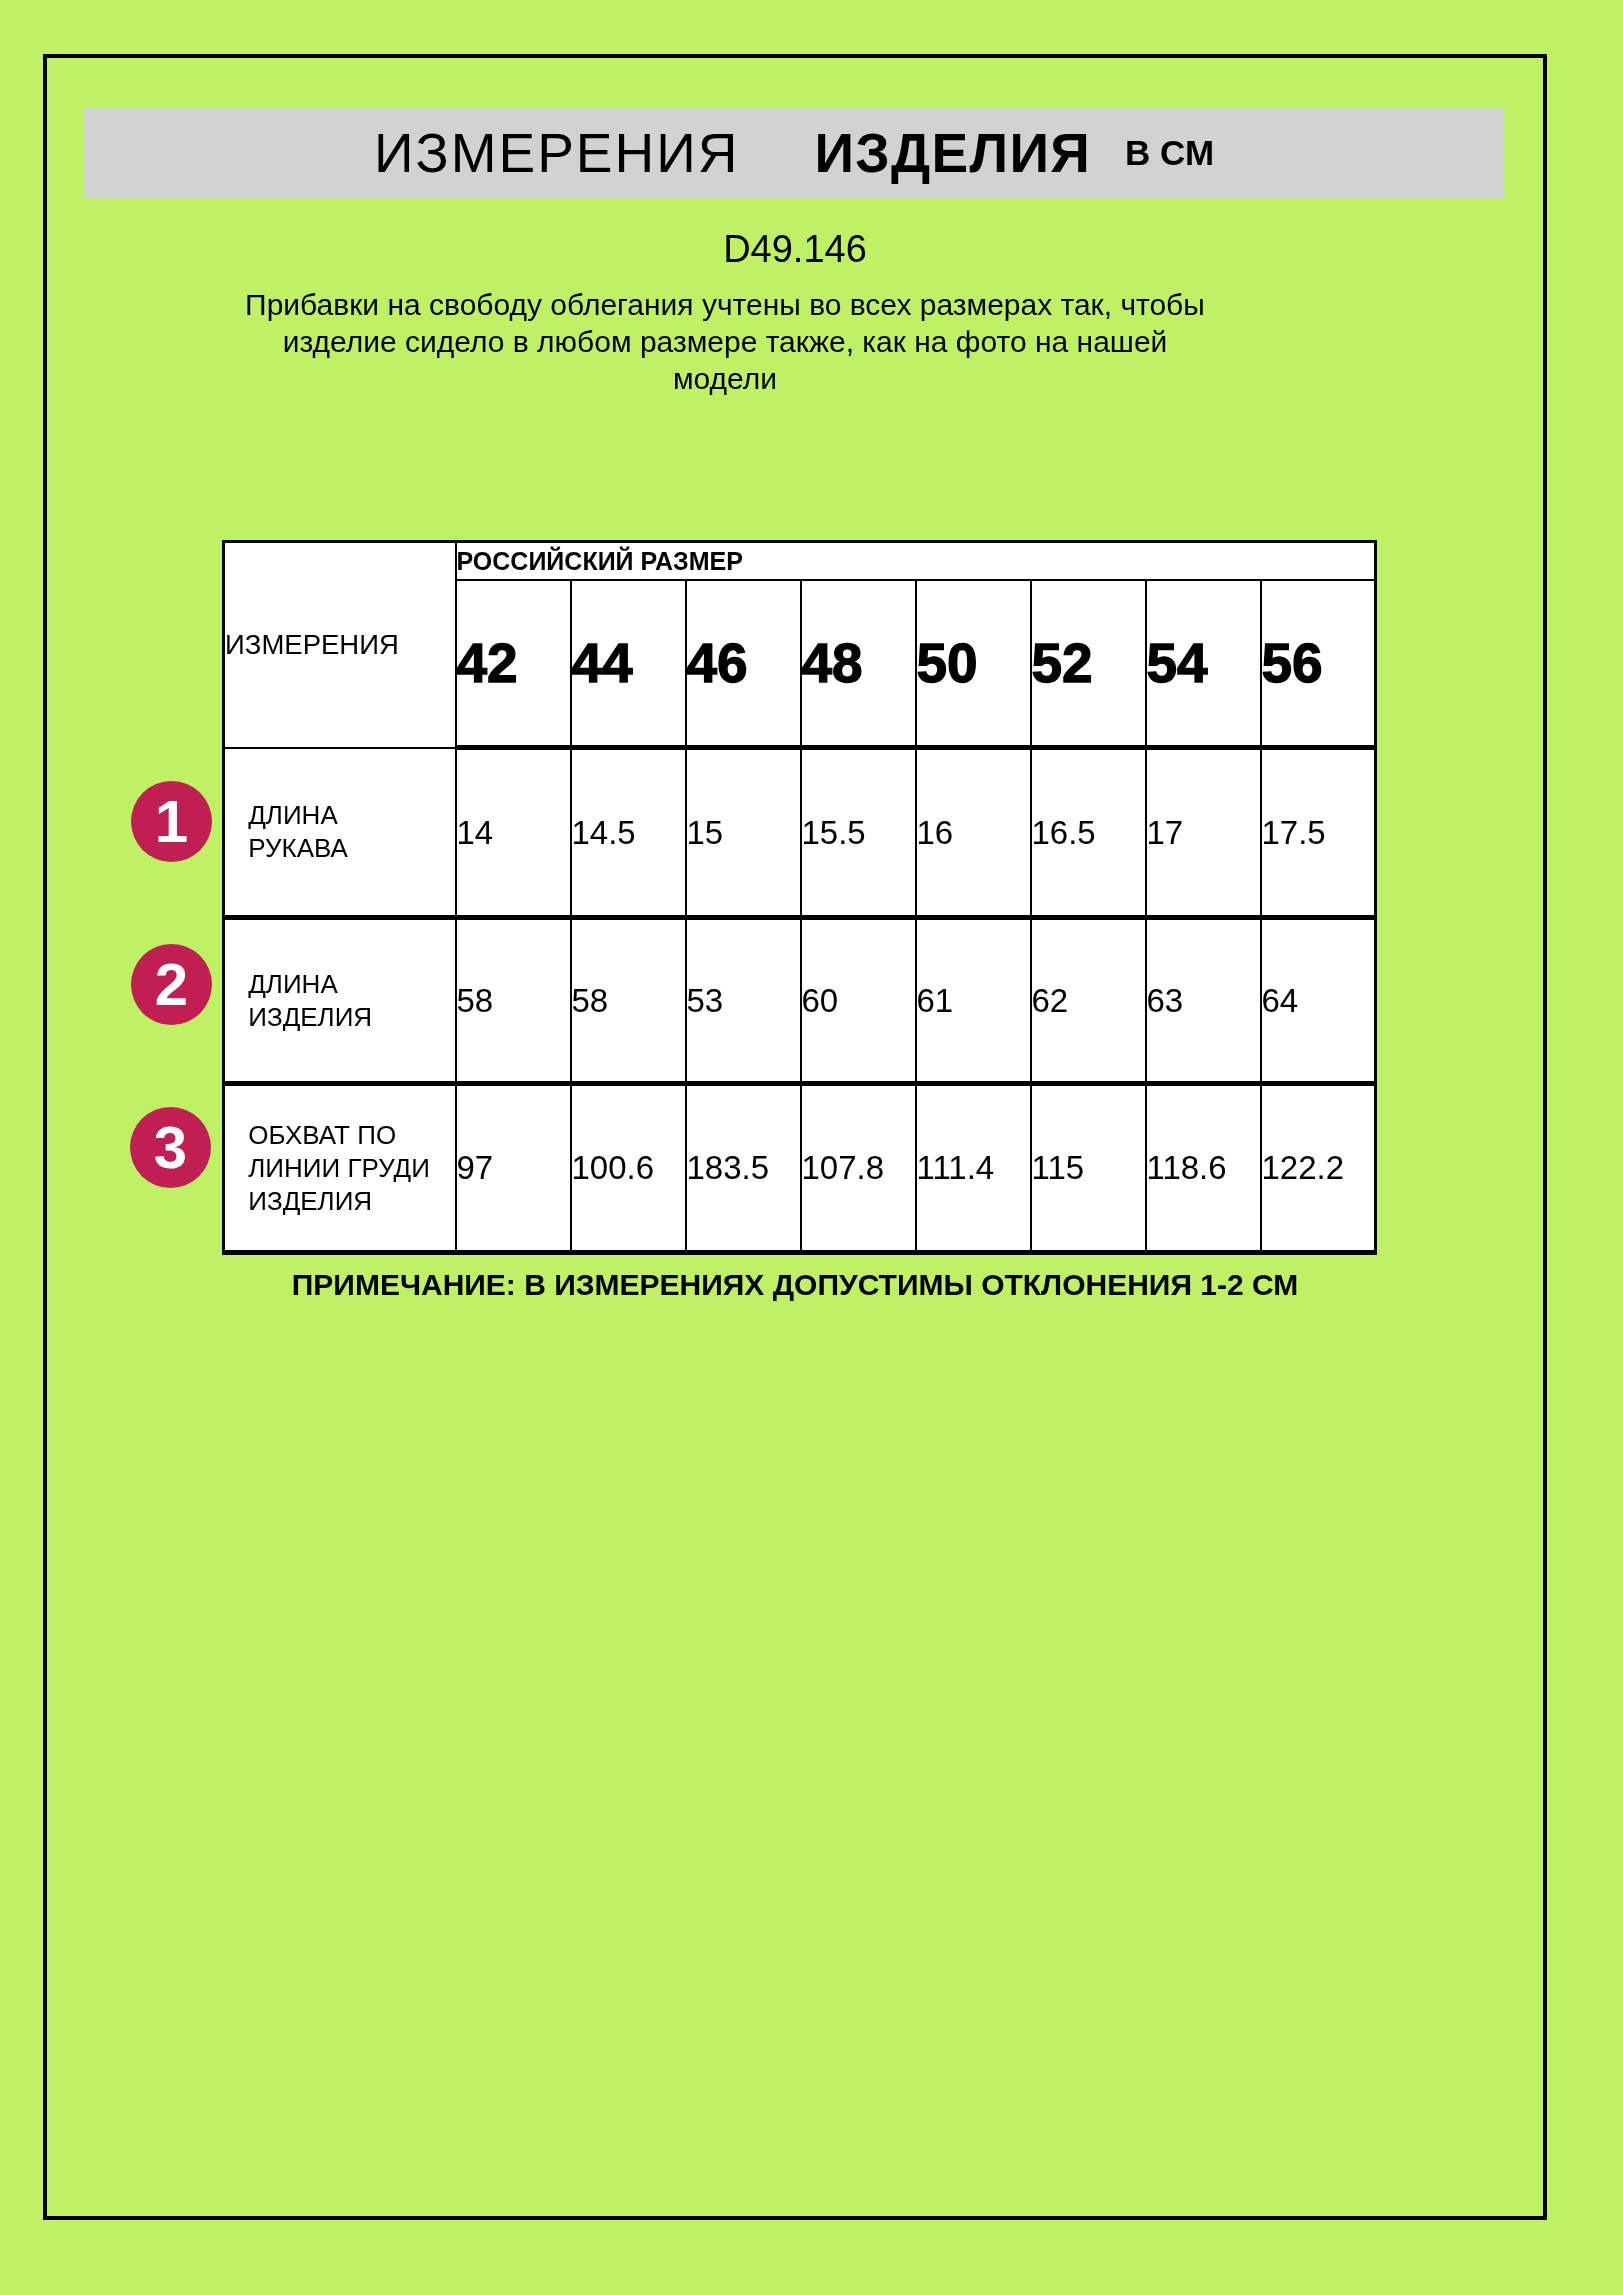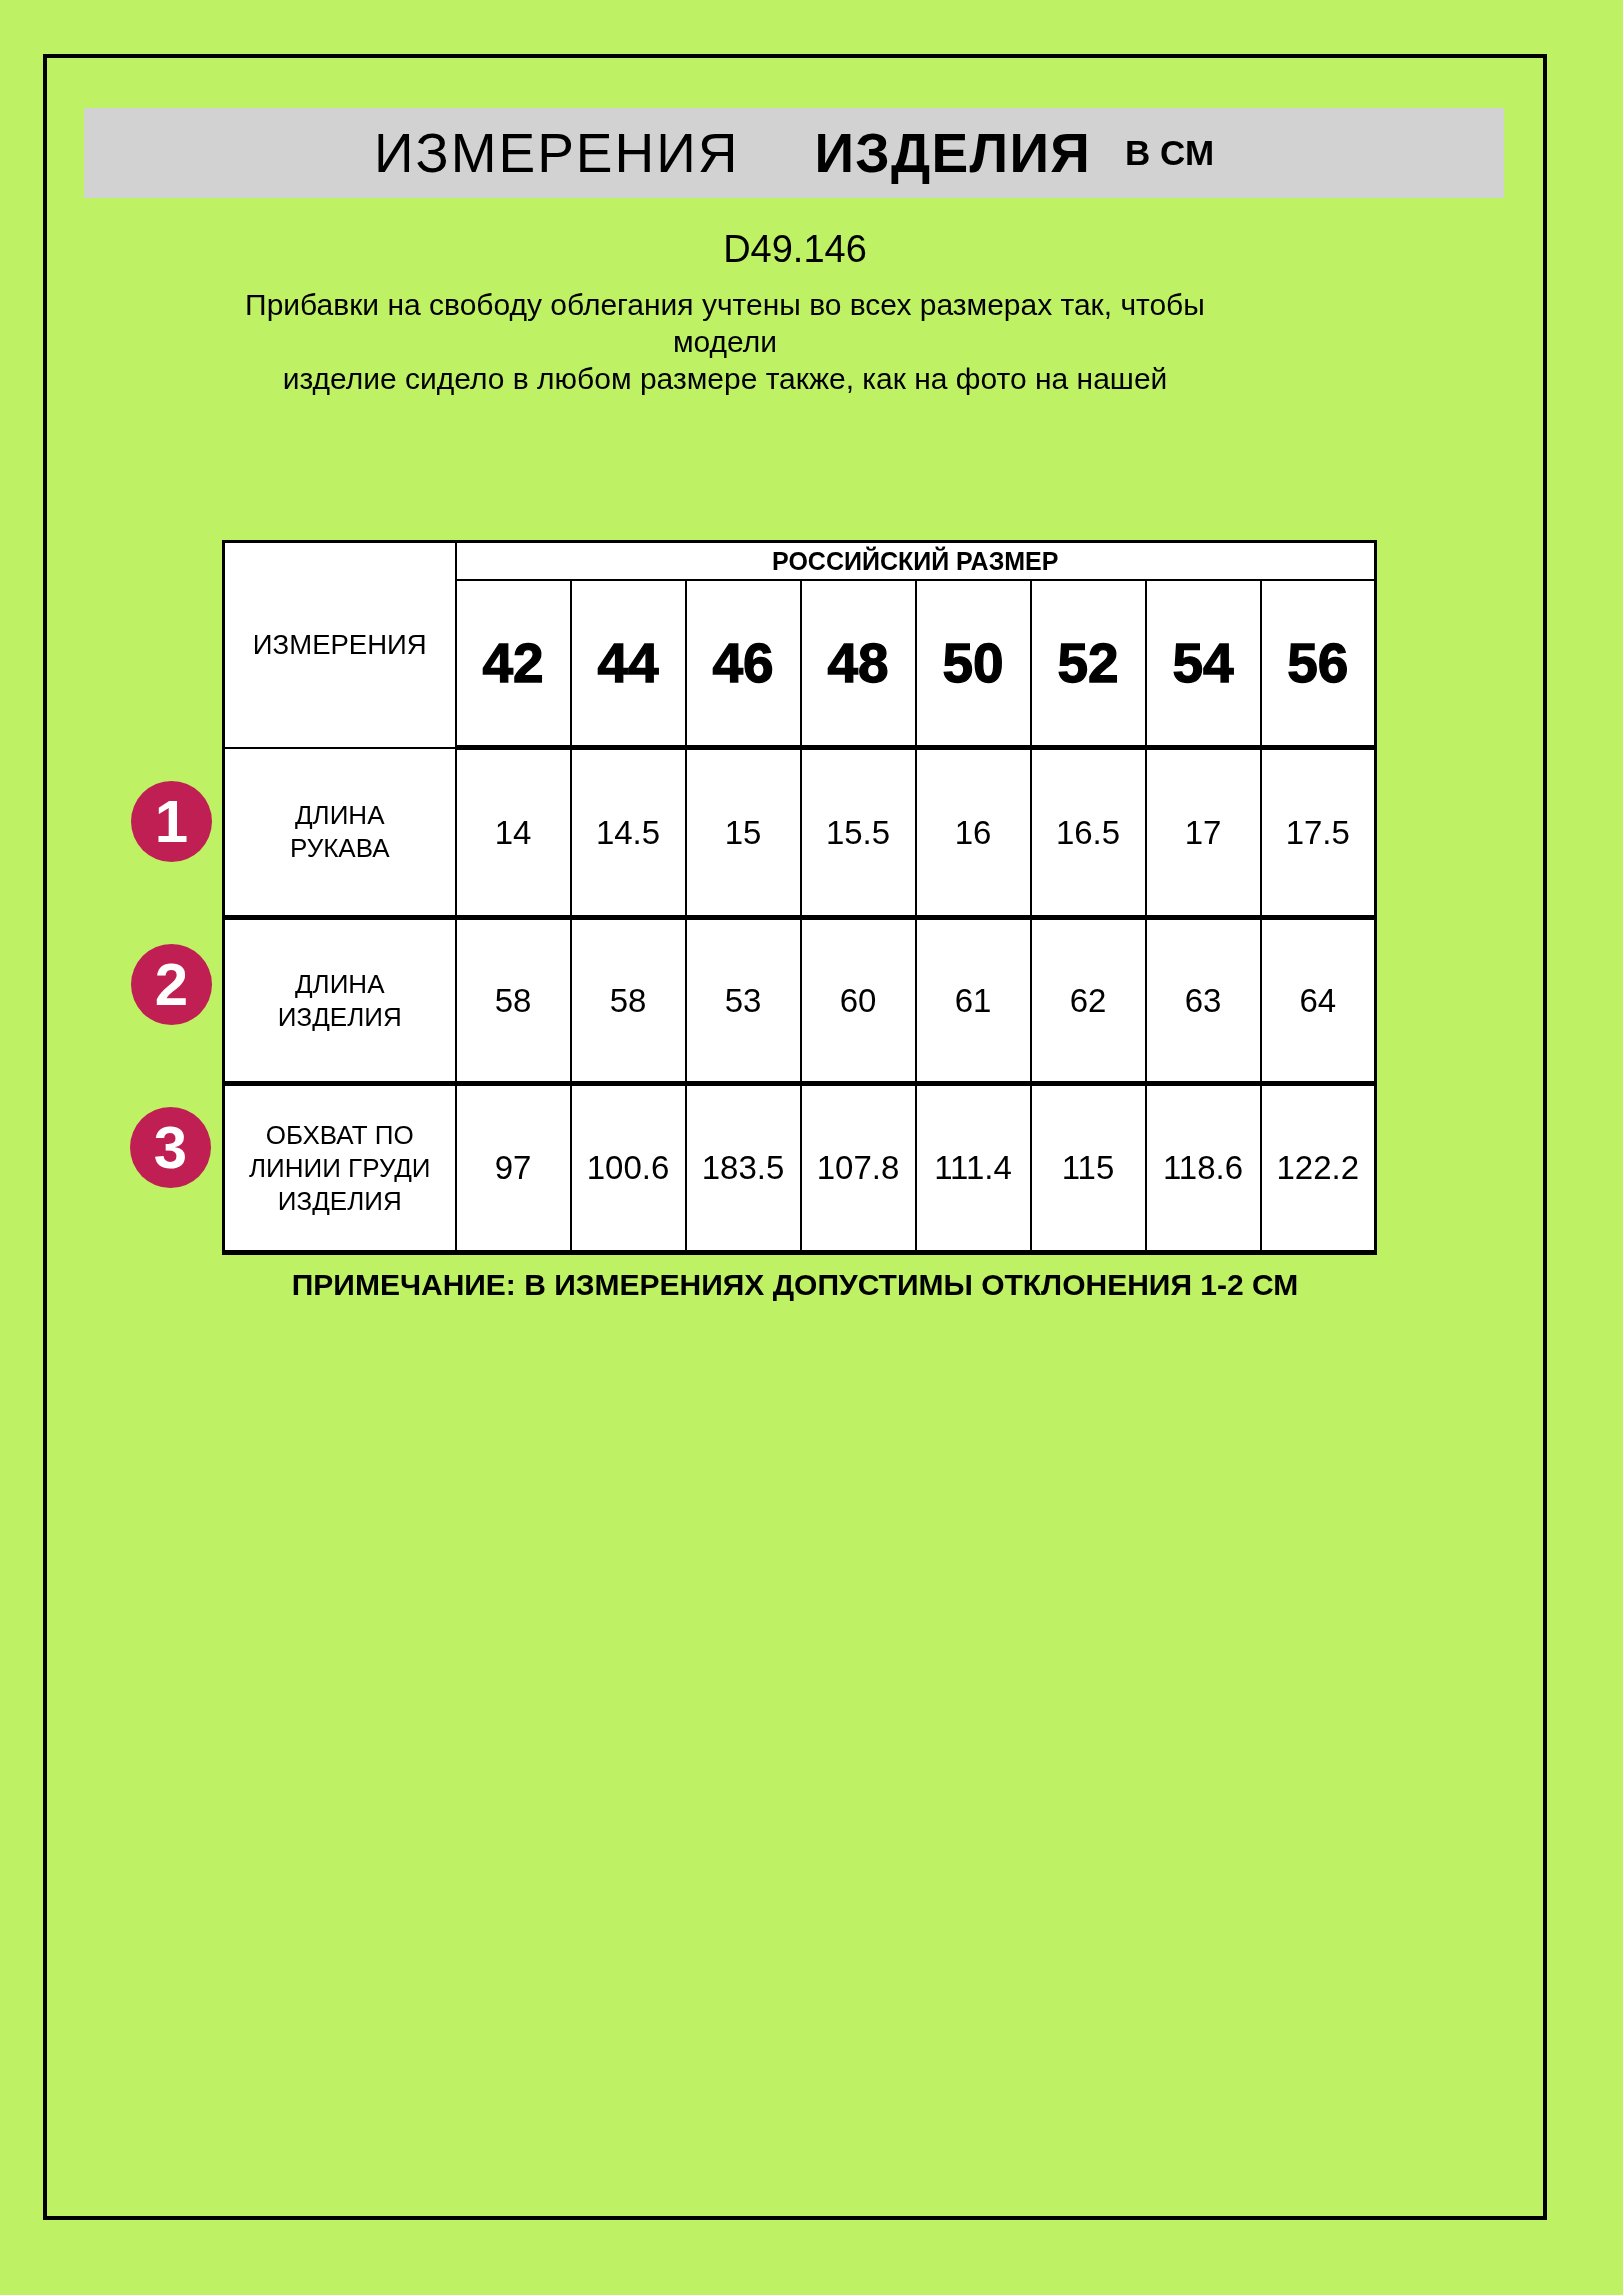--- a/index.html
+++ b/index.html
@@ -69,21 +69,21 @@
     position: absolute;
     left: 222px; top: 540px;
     width: 1148px;
     border-collapse: collapse;
     table-layout: fixed;
     background: #fff;
     border: 3.3px solid #000;
   }
   table.sizes td {
     border: 2.6px solid #000;
-    text-align: center;
+    text-align: left;
     vertical-align: middle;
     padding: 0;
     overflow: hidden;
   }
   td.corner {
     font-size: 27.5px;
     font-weight: 400;
     border-bottom-width: 5.2px;
   }
   td.sizehdr {
@@ -142,22 +142,22 @@
   <div class="banner">
     <span class="t1">ИЗМЕРЕНИЯ</span>
     <span class="t2">ИЗДЕЛИЯ</span>
     <span class="t3">В СМ</span>
   </div>
 
   <div class="code">D49.146</div>
 
   <div class="desc">
     <div>Прибавки на свободу облегания учтены во всех размерах так, чтобы</div>
+    <div>изделие сидело в любом размере также, как на фото на нашей</div>
     <div>модели</div>
-    <div>изделие сидело в любом размере также, как на фото на нашей</div>
   </div>
 
   <table class="sizes">
     <colgroup>
       <col style="width:232px">
       <col style="width:115px">
         <col style="width:115px">
         <col style="width:115px">
         <col style="width:115px">
       <col style="width:115px">

